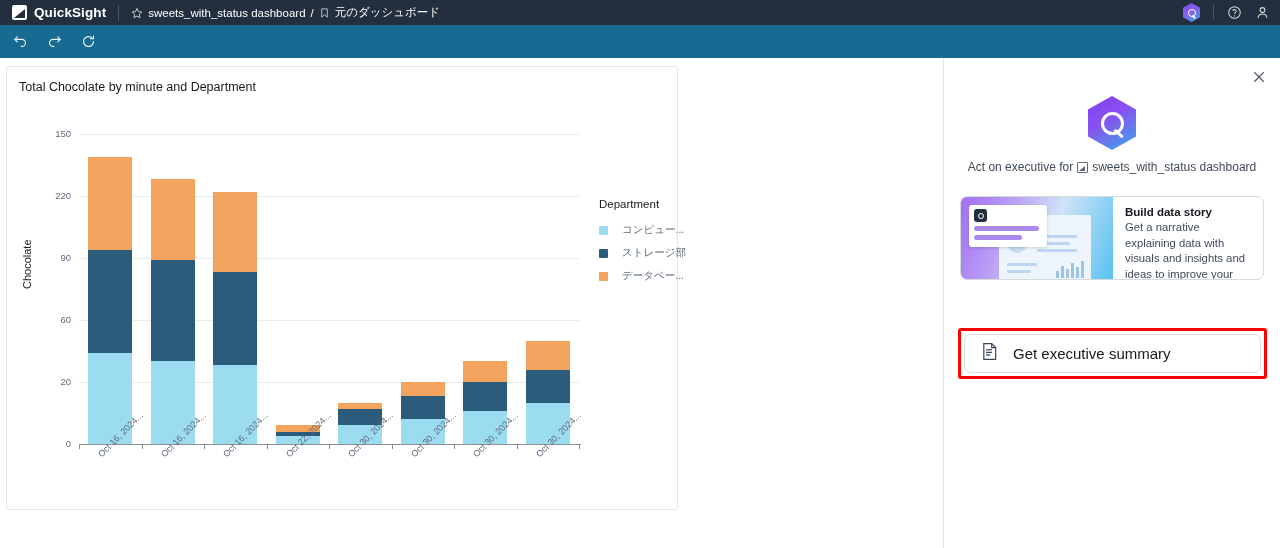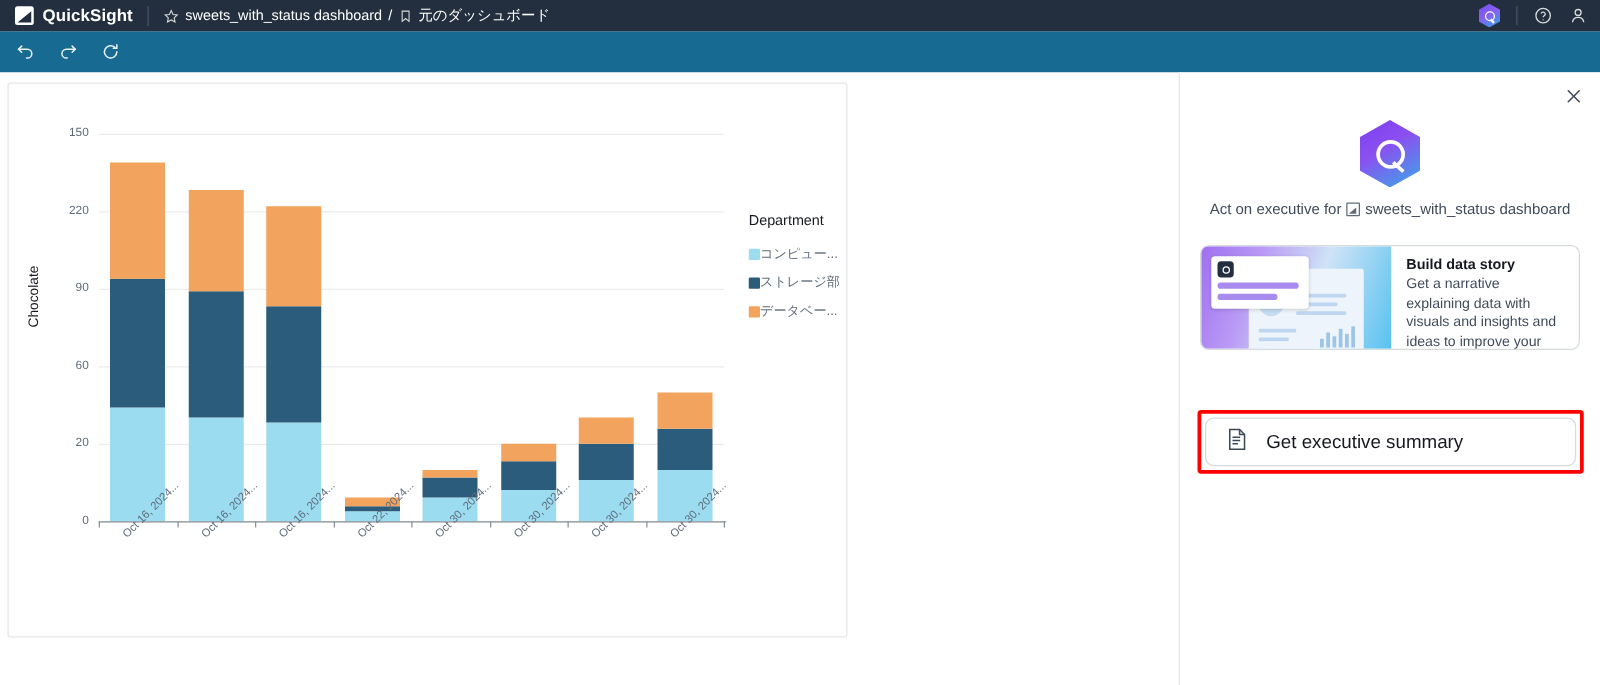--- a/index.html
+++ b/index.html
@@ -108,21 +108,21 @@
     font-size: 9px; color: #5f6b7a; white-space: nowrap;
     transform: rotate(-45deg); transform-origin: left top;
   }
 
   .bar { position: absolute; bottom: 0; }
   .seg { position: absolute; width: 100%; }
 
   
   #legend { position: absolute; left: 592px; top: 104px; }
   #legend-title { font-size: 11.5px; color: #16191f; margin-bottom: 13px; }
-  .legend-item { display: flex; align-items: center; gap: 0; margin-bottom: 9px; }
+  .legend-item { display: flex; align-items: center; gap: 14px; margin-bottom: 9px; }
   .legend-swatch { width: 9px; height: 9px; border-radius: 1px; }
   .legend-label { font-size: 10.5px; color: #5f6b7a; white-space: nowrap; }
 
   
   #q-panel {
     position: absolute; left: 943px; top: 0;
     width: 337px; height: 490px;
     background: #ffffff; border-left: 1px solid #e4e6e8;
   }
   #q-close {
@@ -277,20 +277,21 @@
     <svg width="17" height="17" viewBox="0 0 24 24" fill="none" stroke="#e9f2f7" stroke-width="1.7" stroke-linecap="round">
       <path d="M19 12a7 7 0 1 1-2.2-5.1"></path>
         <polyline points="19,4 19,8 15,8"></polyline>
     </svg>
   </div>
 </div>
 
 <div id="stage">
 
   <div id="chart-card">
+    <div id="chart-title">Total Chocolate by minute and Department</div>
 
     <div id="plot-wrap">
       <div id="y-axis-title">Chocolate</div>
       <div id="plot">
           <div class="gridline" style="top: 310px;"></div>
           <div class="gridline" style="top: 248px;"></div>
           <div class="gridline" style="top: 186px;"></div>
           <div class="gridline" style="top: 124px;"></div>
           <div class="gridline" style="top: 62px;"></div>
           <div class="gridline" style="top: 0px;"></div>

